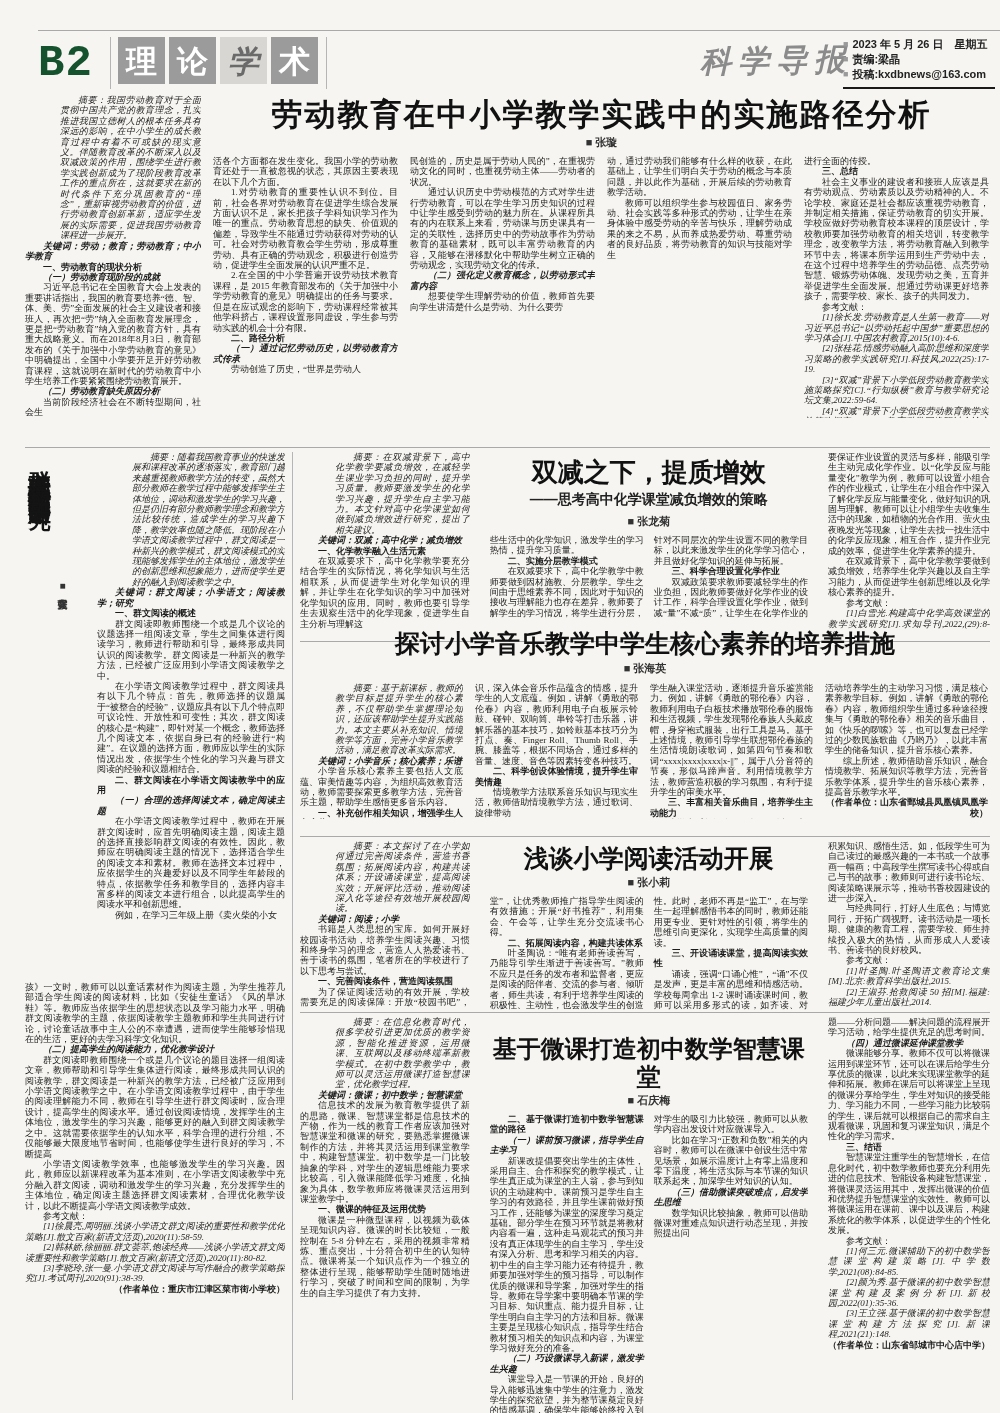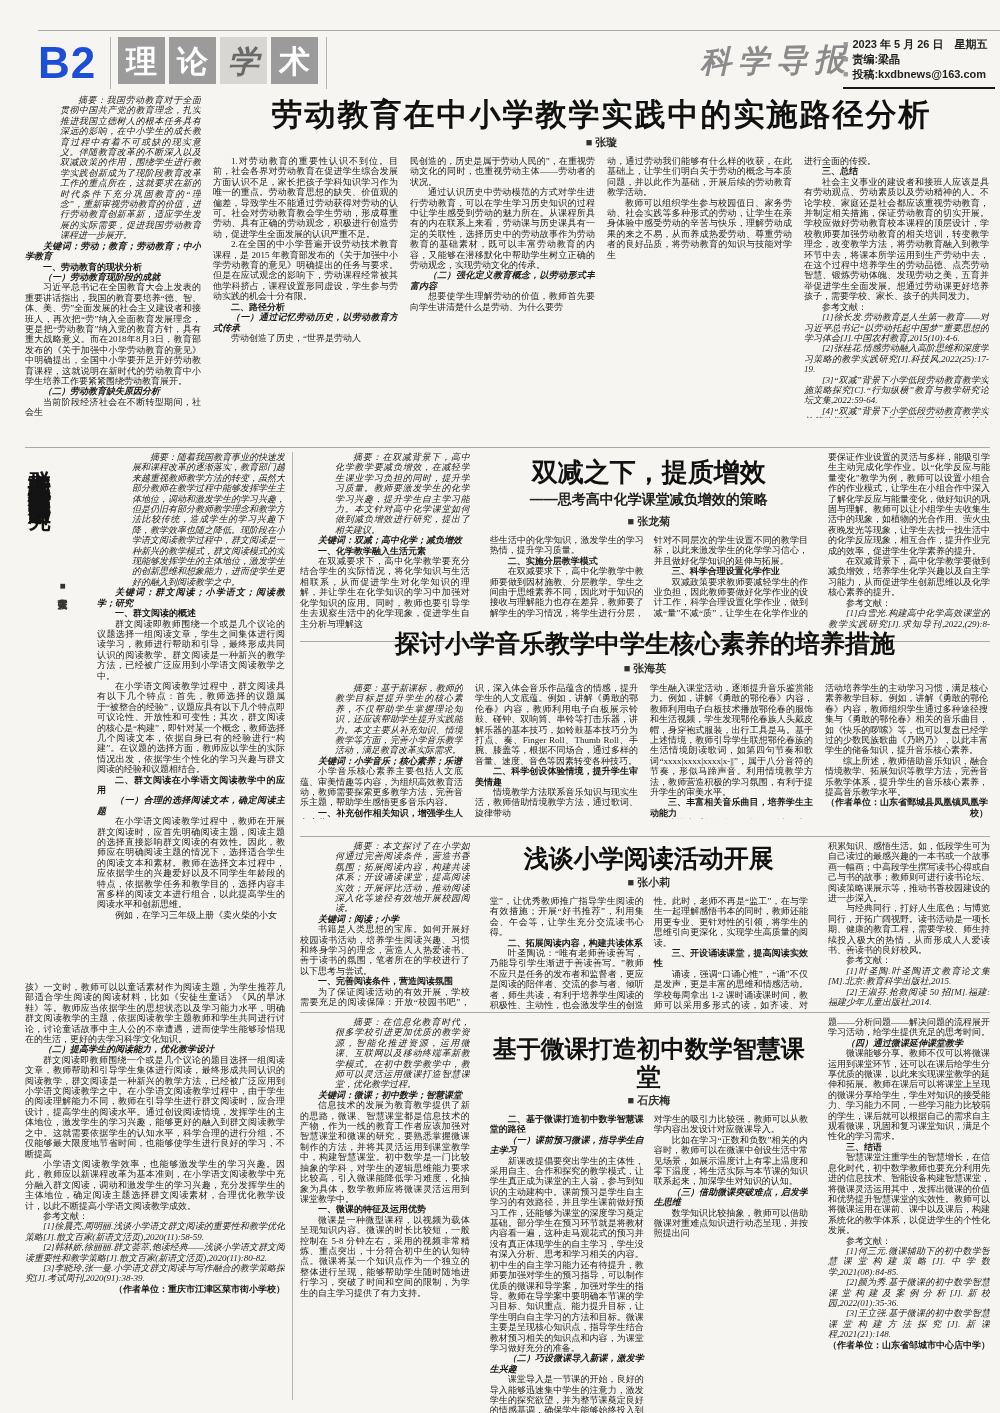--- a/index.html
+++ b/index.html
@@ -3,21 +3,21 @@
 <meta charset="utf-8">
 <style>
   html,body{margin:0;padding:0;}
   body{width:1000px;height:1413px;position:relative;background:#f6f5f1;
        font-family:"Liberation Serif",serif;color:#1b1b1b;overflow:hidden;}
   .abs{position:absolute;}
   .rule{border-top:1px solid #a9a9a9;height:0;}
   .vrule{border-left:1px solid #b5b5b5;width:0;}
 
   
-  .edition{font-family:Liberation Sans, sans-serif;font-weight:bold;font-size:44px;color:#1d4ed8;letter-spacing:1px;}
+  .edition{font-family:Liberation Mono, monospace;font-weight:bold;font-size:44px;color:#14532d;letter-spacing:1px;}
   .blocks{display:flex;gap:4px;}
   .blk{width:47px;height:47px;background:#9b9b9b;color:#fff;text-align:center;line-height:49px;
        font-family:"Liberation Sans",sans-serif;font-weight:bold;font-size:31px;}
   .blk.light{background:#d7d6d2;color:#6a6a6a;font-family:"DejaVu Serif",serif;font-style:italic;}
   .masthead{font-family:"DejaVu Serif",serif;font-style:italic;font-weight:bold;font-size:31px;
             color:#8b8b8b;letter-spacing:7px;transform:rotate(-1deg);}
   .pubinfo{width:152px;border-bottom:2px solid #1a1a1a;padding-bottom:5px;}
   .pubrow{display:flex;align-items:center;gap:4px;font-family:"Liberation Sans",sans-serif;
           font-size:11px;font-weight:bold;color:#222;line-height:15px;white-space:nowrap;}
   .sq{color:#9a9a9a;font-size:9px;line-height:15px;}
@@ -132,20 +132,21 @@
       <p class="p h2">（一）劳动教育现阶段的成就</p>
       <p class="p b">习近平总书记在全国教育大会上发表的重要讲话指出，我国的教育要培养“德、智、体、美、劳”全面发展的社会主义建设者和接班人，再次把“劳”纳入全面教育发展理念，更是把“劳动教育”纳入党的教育方针，具有重大战略意义。而在2018年8月3日，教育部发布的《关于加强中小学劳动教育的意见》中明确提出，全国中小学要开足开好劳动教育课程，这就说明在新时代的劳动教育中小学生培养工作要紧紧围绕劳动教育展开。</p>
       <p class="p h2">（二）劳动教育缺失原因分析</p>
       <p class="p b">当前阶段经济社会在不断转型期间，社会生</p>
     </div>
   <div class="right">
     <h1 class="bigtitle t">劳动教育在中小学教学实践中的实施路径分析</h1>
     <div class="byline">■ 张璇</div>
     <div class="cols">
       <div class="tcol">
+          <p class="p cont">活各个方面都在发生变化。我国小学的劳动教育还处于一直被忽视的状态，其原因主要表现在以下几个方面。</p>
           <p class="p b">1.对劳动教育的重要性认识不到位。目前，社会各界对劳动教育在促进学生综合发展方面认识不足，家长把孩子学科知识学习作为唯一的重点。劳动教育思想的缺失、价值观的偏差，导致学生不能通过劳动获得对劳动的认可。社会对劳动教育教会学生劳动，形成尊重劳动、具有正确的劳动观念，积极进行创造劳动，促进学生全面发展的认识严重不足。</p>
           <p class="p b">2.在全国的中小学普遍开设劳动技术教育课程，是 2015 年教育部发布的《关于加强中小学劳动教育的意见》明确提出的任务与要求。但是在应试观念的影响下，劳动课程经常被其他学科挤占，课程设置形同虚设，学生参与劳动实践的机会十分有限。</p>
           <p class="p h1">二、路径分析</p>
           <p class="p h2">（一）通过记忆劳动历史，以劳动教育方式传承</p>
           <p class="p b">劳动创造了历史，“世界是劳动人</p>
         </div>
       <div class="tcol">
           <p class="p cont">民创造的，历史是属于劳动人民的”，在重视劳动文化的同时，也重视劳动主体——劳动者的状况。</p>
           <p class="p b">通过认识历史中劳动模范的方式对学生进行劳动教育，可以在学生学习历史知识的过程中让学生感受到劳动的魅力所在。从课程所具有的内在联系上来看，劳动课与历史课具有一定的关联性，选择历史中的劳动故事作为劳动教育的基础素材，既可以丰富劳动教育的内容，又能够在潜移默化中帮助学生树立正确的劳动观念，实现劳动文化的传承。</p>
           <p class="p h2">（二）强化定义教育概念，以劳动形式丰富内容</p>

